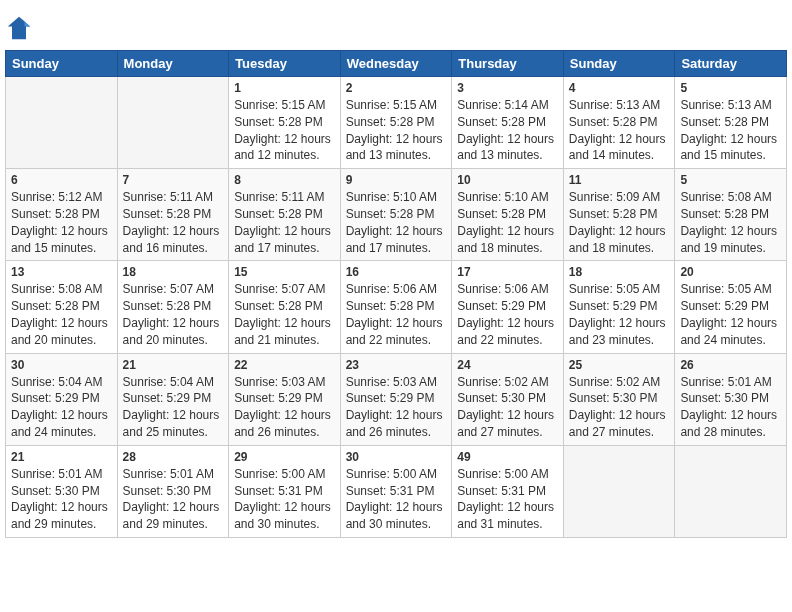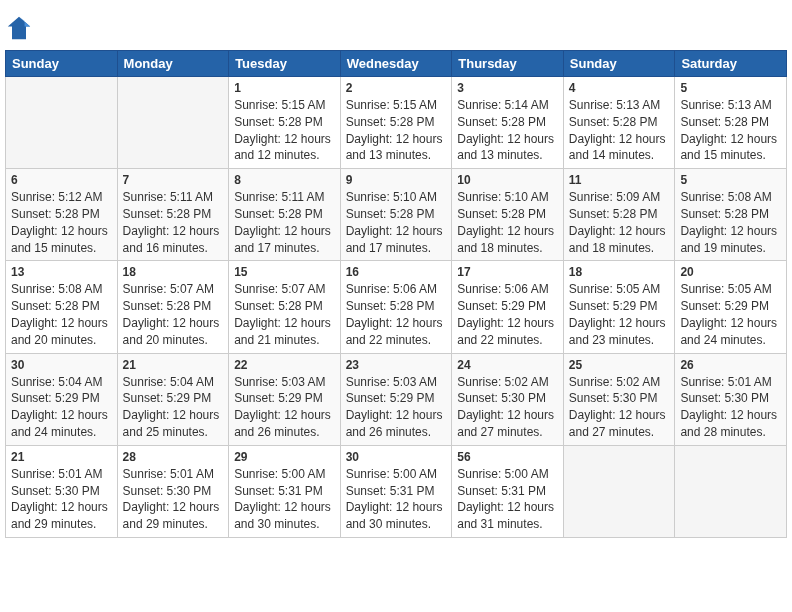--- a/index.html
+++ b/index.html
@@ -259,21 +259,21 @@
           </td>
           <td>
             <span class="day-num">29</span>
             <div class="day-info">Sunrise: 5:00 AM<br>Sunset: 5:31 PM<br>Daylight: 12 hours and 30 minutes.</div>
           </td>
           <td>
             <span class="day-num">30</span>
             <div class="day-info">Sunrise: 5:00 AM<br>Sunset: 5:31 PM<br>Daylight: 12 hours and 30 minutes.</div>
           </td>
           <td>
-            <span class="day-num">56</span>
+            <span class="day-num">49</span>
             <div class="day-info">Sunrise: 5:00 AM<br>Sunset: 5:31 PM<br>Daylight: 12 hours and 31 minutes.</div>
           </td>
           <td class="empty"></td>
           <td class="empty"></td>
         </tr>
       </tbody>
   </table>
 </div>
 
 </body></html>

